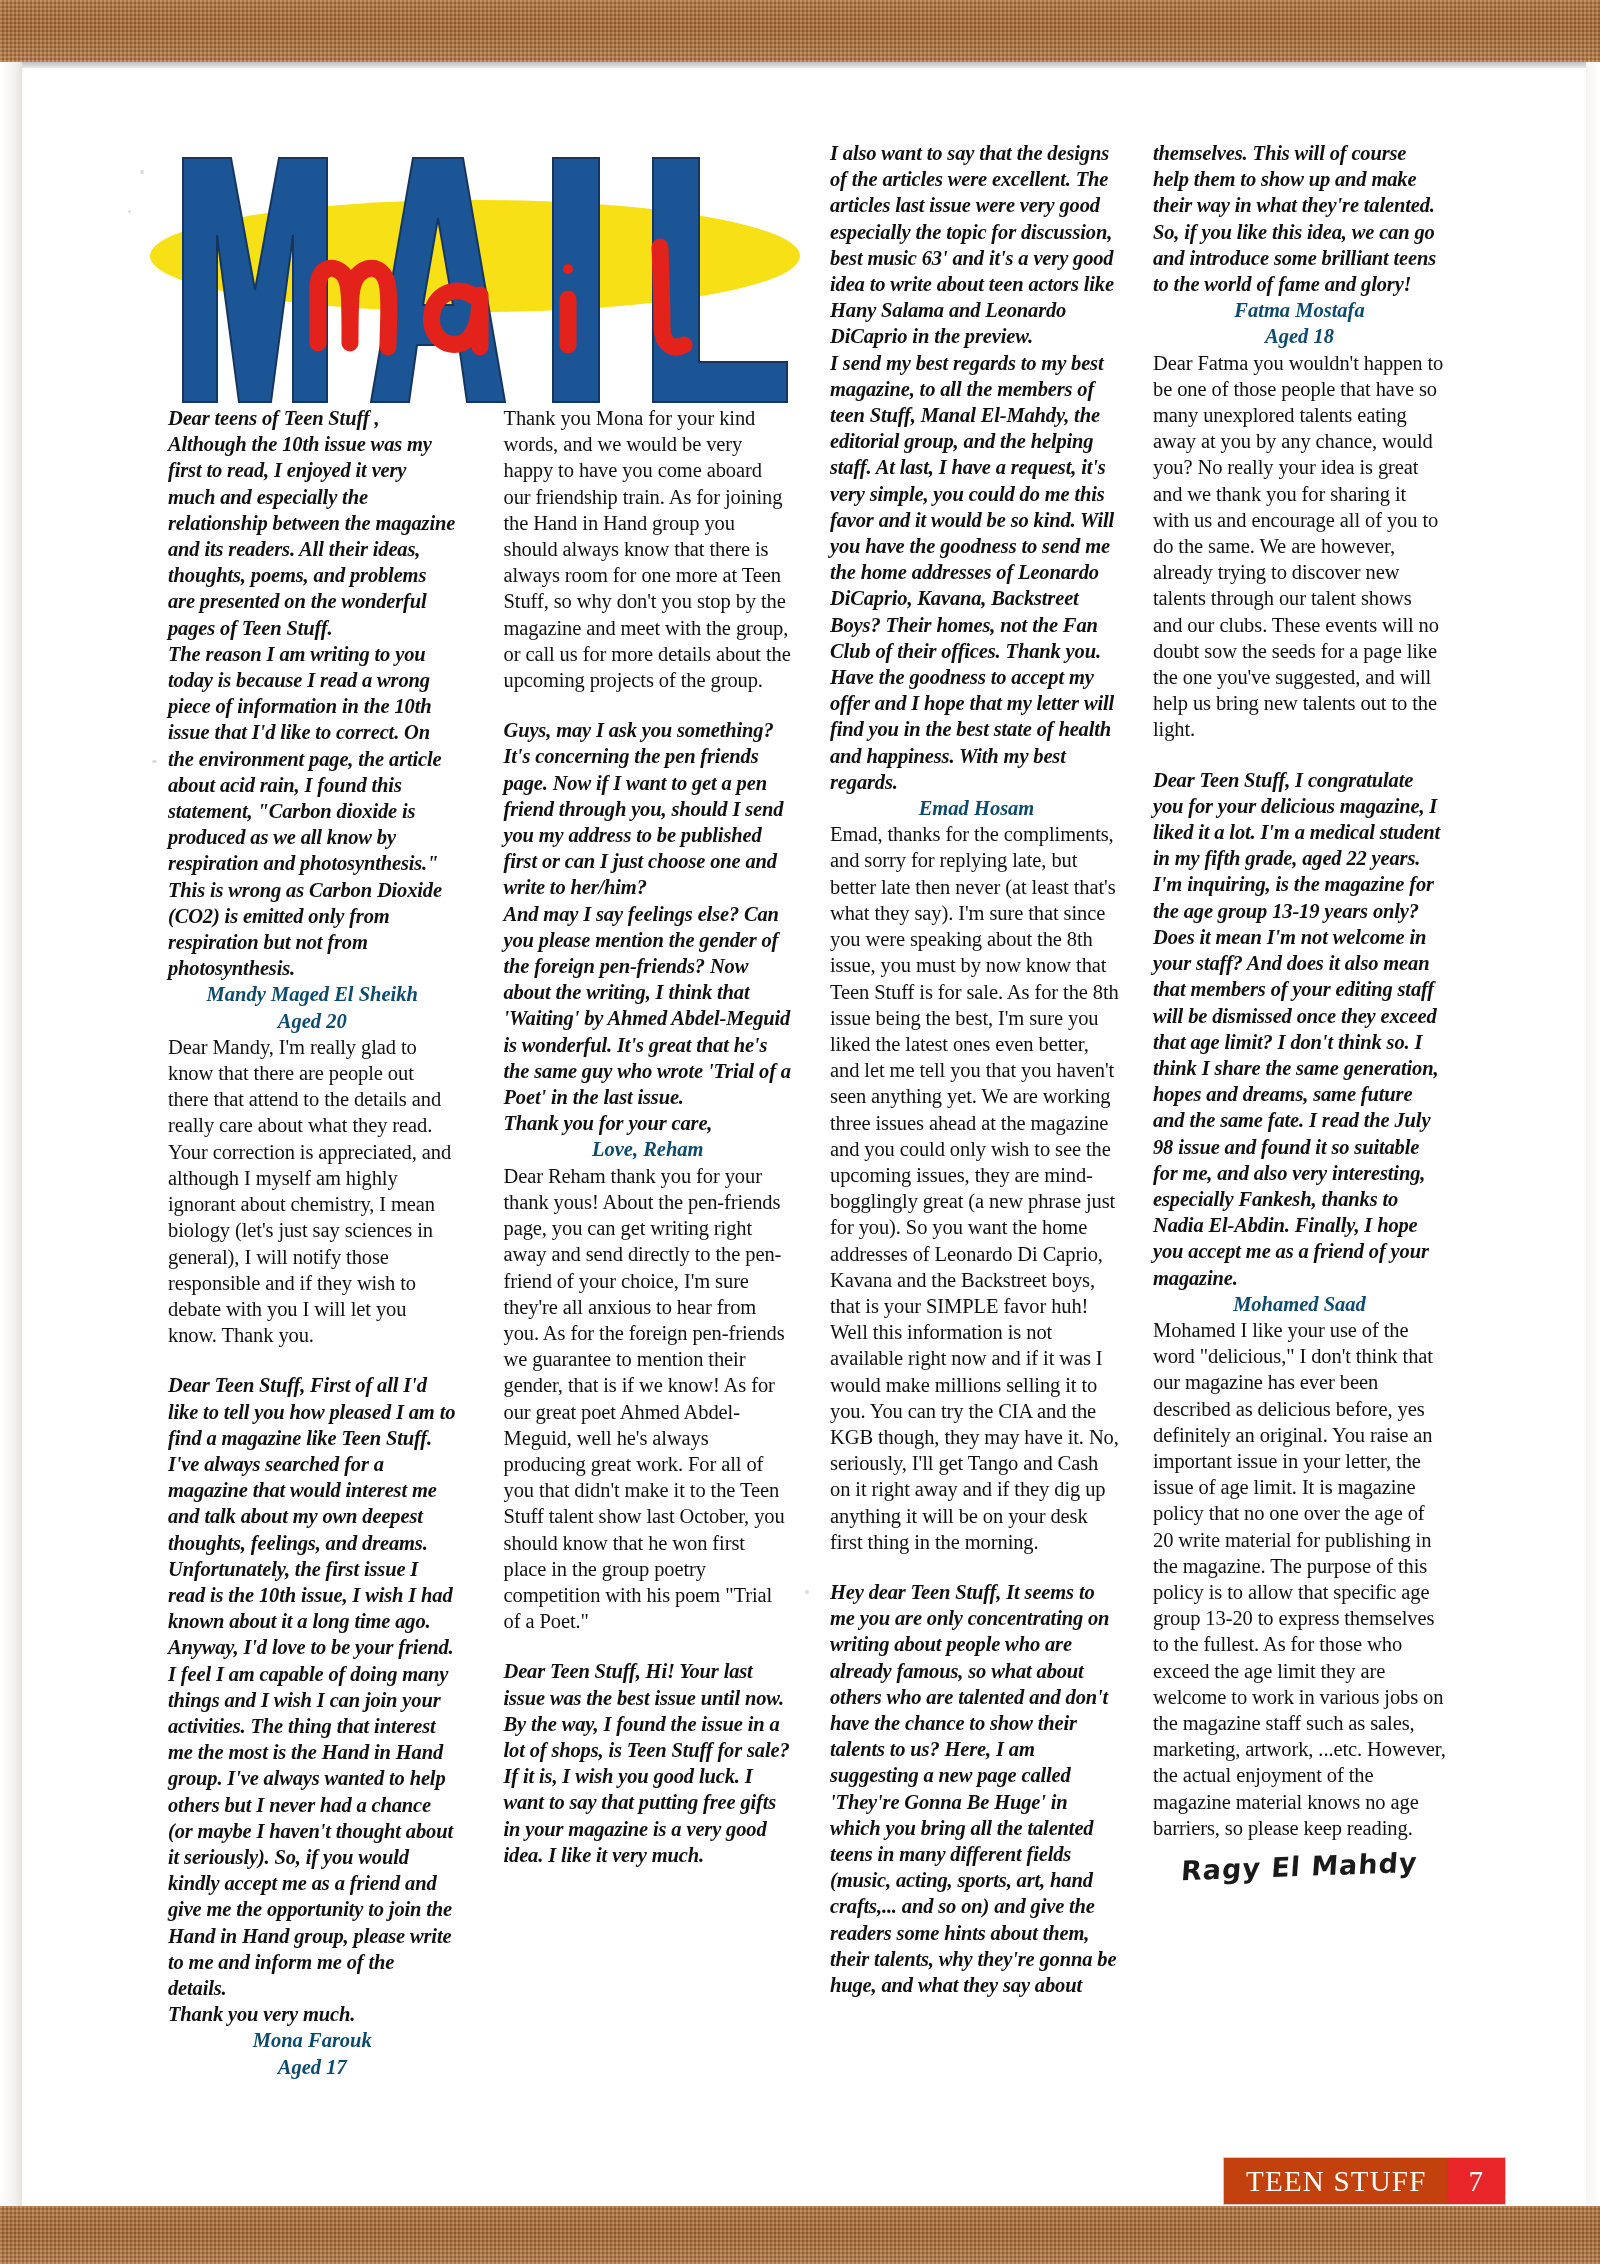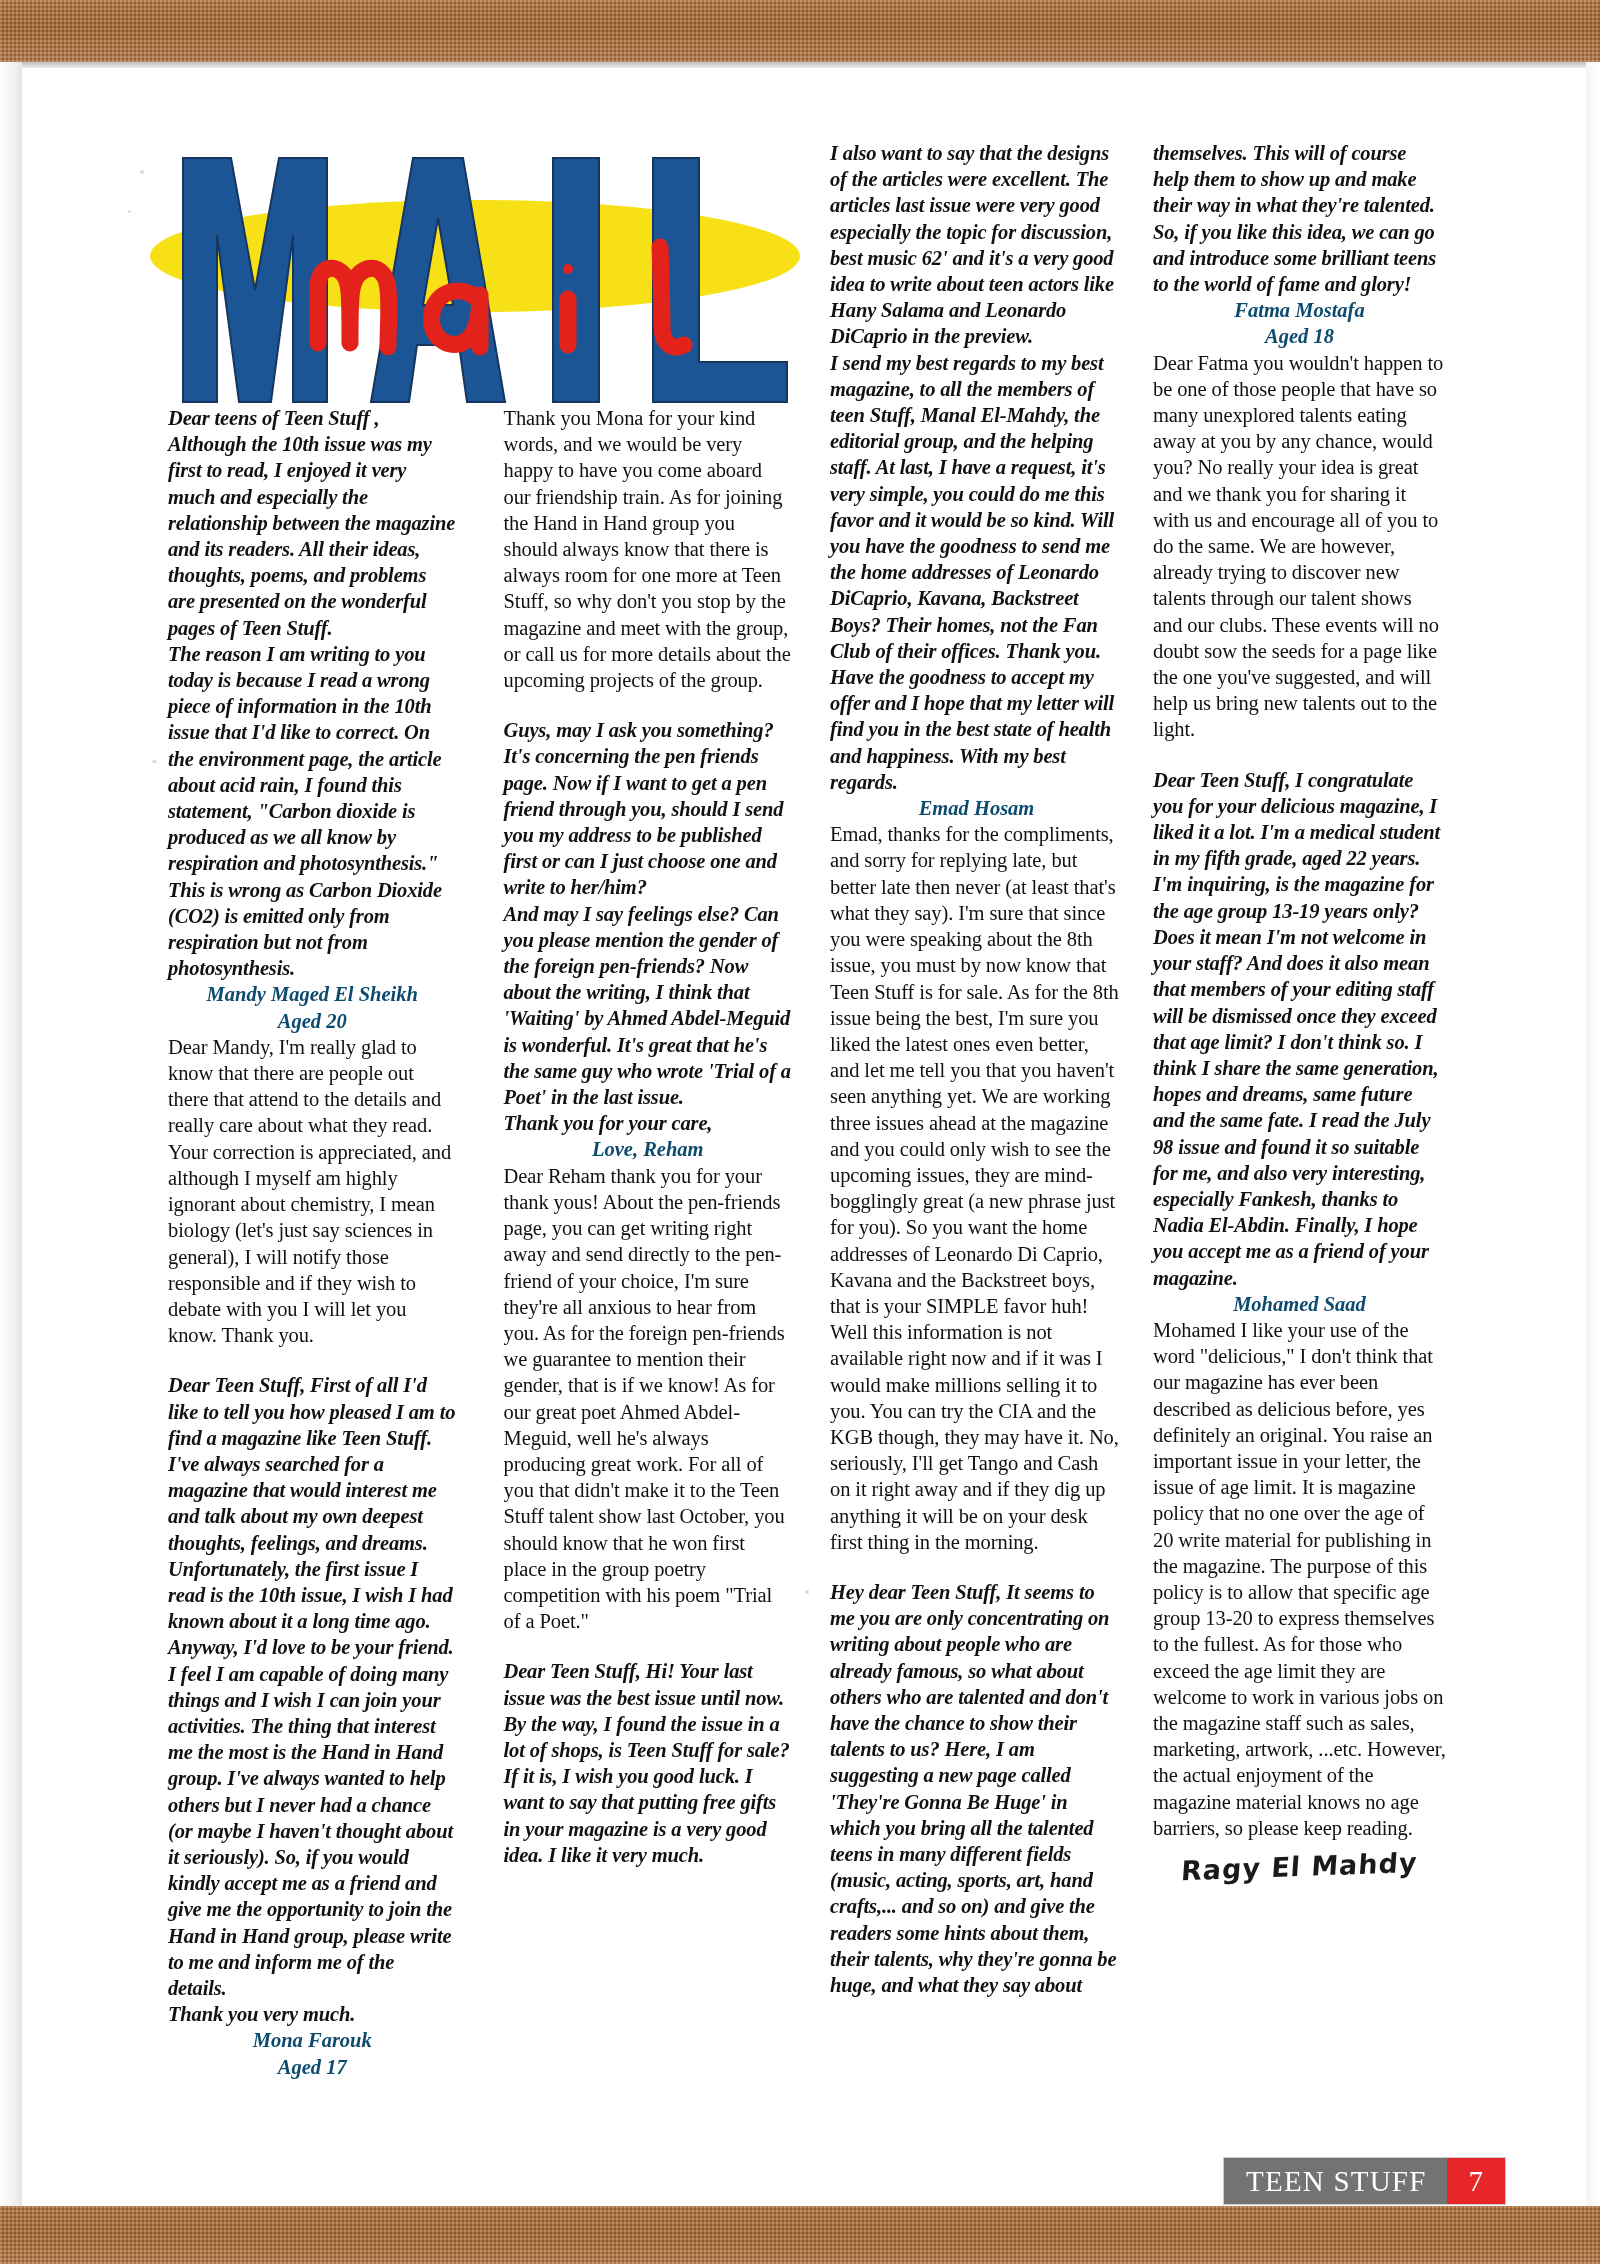--- a/index.html
+++ b/index.html
@@ -98,21 +98,21 @@
   }
   .hand-wrap{text-align:right;padding-right:28px;}
 
   
   .badge{
     position:absolute;right:95px;bottom:60px;
     display:flex;align-items:stretch;height:46px;
     box-shadow:0 0 0 1px rgba(0,0,0,.2);
   }
   .badge-name{
-    background:#737373;color:#ffffff;
+    background:#c2410c;color:#ffffff;
     font-size:29px;letter-spacing:1.2px;
     padding:4px 20px 4px 22px;
     display:flex;align-items:center;
     font-family:"Liberation Serif","DejaVu Serif",serif;
   }
   .badge-num{
     background:#e8262a;color:#ffffff;
     font-size:29px;
     padding:4px 22px;
     display:flex;align-items:center;justify-content:center;
@@ -187,21 +187,21 @@
       <p class="rm">Dear Reham thank you for your thank yous! About the pen-friends page, you can get writing right away and send directly to the pen-friend of your choice, I'm sure they're all anxious to hear from you. As for the foreign pen-friends we guarantee to mention their gender, that is if we know! As for our great poet Ahmed Abdel-Meguid, well he's always producing great work. For all of you that didn't make it to the Teen Stuff talent show last October, you should know that he won first place in the group poetry competition with his poem "Trial of a Poet."</p>
       <div class="gap"></div>
       <p class="it">Dear Teen Stuff, Hi! Your last issue was the best issue until now. By the way, I found the issue in a lot of shops, is Teen Stuff for sale? If it is, I wish you good luck. I want to say that putting free gifts in your magazine is a very good idea. I like it very much.</p>
     </div>
 
   </div>
 
   <div class="cols-right">
 
     <div class="colblock">
-      <p class="it">I also want to say that the designs of the articles were excellent. The articles last issue were very good especially the topic for discussion, best music 62' and it's a very good idea to write about teen actors like Hany Salama and Leonardo DiCaprio in the preview.</p>
+      <p class="it">I also want to say that the designs of the articles were excellent. The articles last issue were very good especially the topic for discussion, best music 63' and it's a very good idea to write about teen actors like Hany Salama and Leonardo DiCaprio in the preview.</p>
       <p class="it">I send my best regards to my best magazine, to all the members of teen Stuff, Manal El-Mahdy, the editorial group, and the helping staff. At last, I have a request, it's very simple, you could do me this favor and it would be so kind. Will you have the goodness to send me the home addresses of Leonardo DiCaprio, Kavana, Backstreet Boys? Their homes, not the Fan Club of their offices. Thank you. Have the goodness to accept my offer and I hope that my letter will find you in the best state of health and happiness. With my best regards.</p>
       <p class="sig">Emad Hosam</p>
       <p class="rm">Emad, thanks for the compliments, and sorry for replying late, but better late then never (at least that's what they say). I'm sure that since you were speaking about the 8th issue, you must by now know that Teen Stuff is for sale. As for the 8th issue being the best, I'm sure you liked the latest ones even better, and let me tell you that you haven't seen anything yet. We are working three issues ahead at the magazine and you could only wish to see the upcoming issues, they are mind-bogglingly great (a new phrase just for you). So you want the home addresses of Leonardo Di Caprio, Kavana and the Backstreet boys, that is your SIMPLE favor huh! Well this information is not available right now and if it was I would make millions selling it to you. You can try the CIA and the KGB though, they may have it. No, seriously, I'll get Tango and Cash on it right away and if they dig up anything it will be on your desk first thing in the morning.</p>
       <div class="gap"></div>
       <p class="it">Hey dear Teen Stuff, It seems to me you are only concentrating on writing about people who are already famous, so what about others who are talented and don't have the chance to show their talents to us? Here, I am suggesting a new page called 'They're Gonna Be Huge' in which you bring all the talented teens in many different fields (music, acting, sports, art, hand crafts,... and so on) and give the readers some hints about them, their talents, why they're gonna be huge, and what they say about</p>
     </div>
 
     <div class="colblock">
       <p class="it">themselves. This will of course help them to show up and make their way in what they're talented.</p>
       <p class="it">So, if you like this idea, we can go and introduce some brilliant teens to the world of fame and glory!</p>

